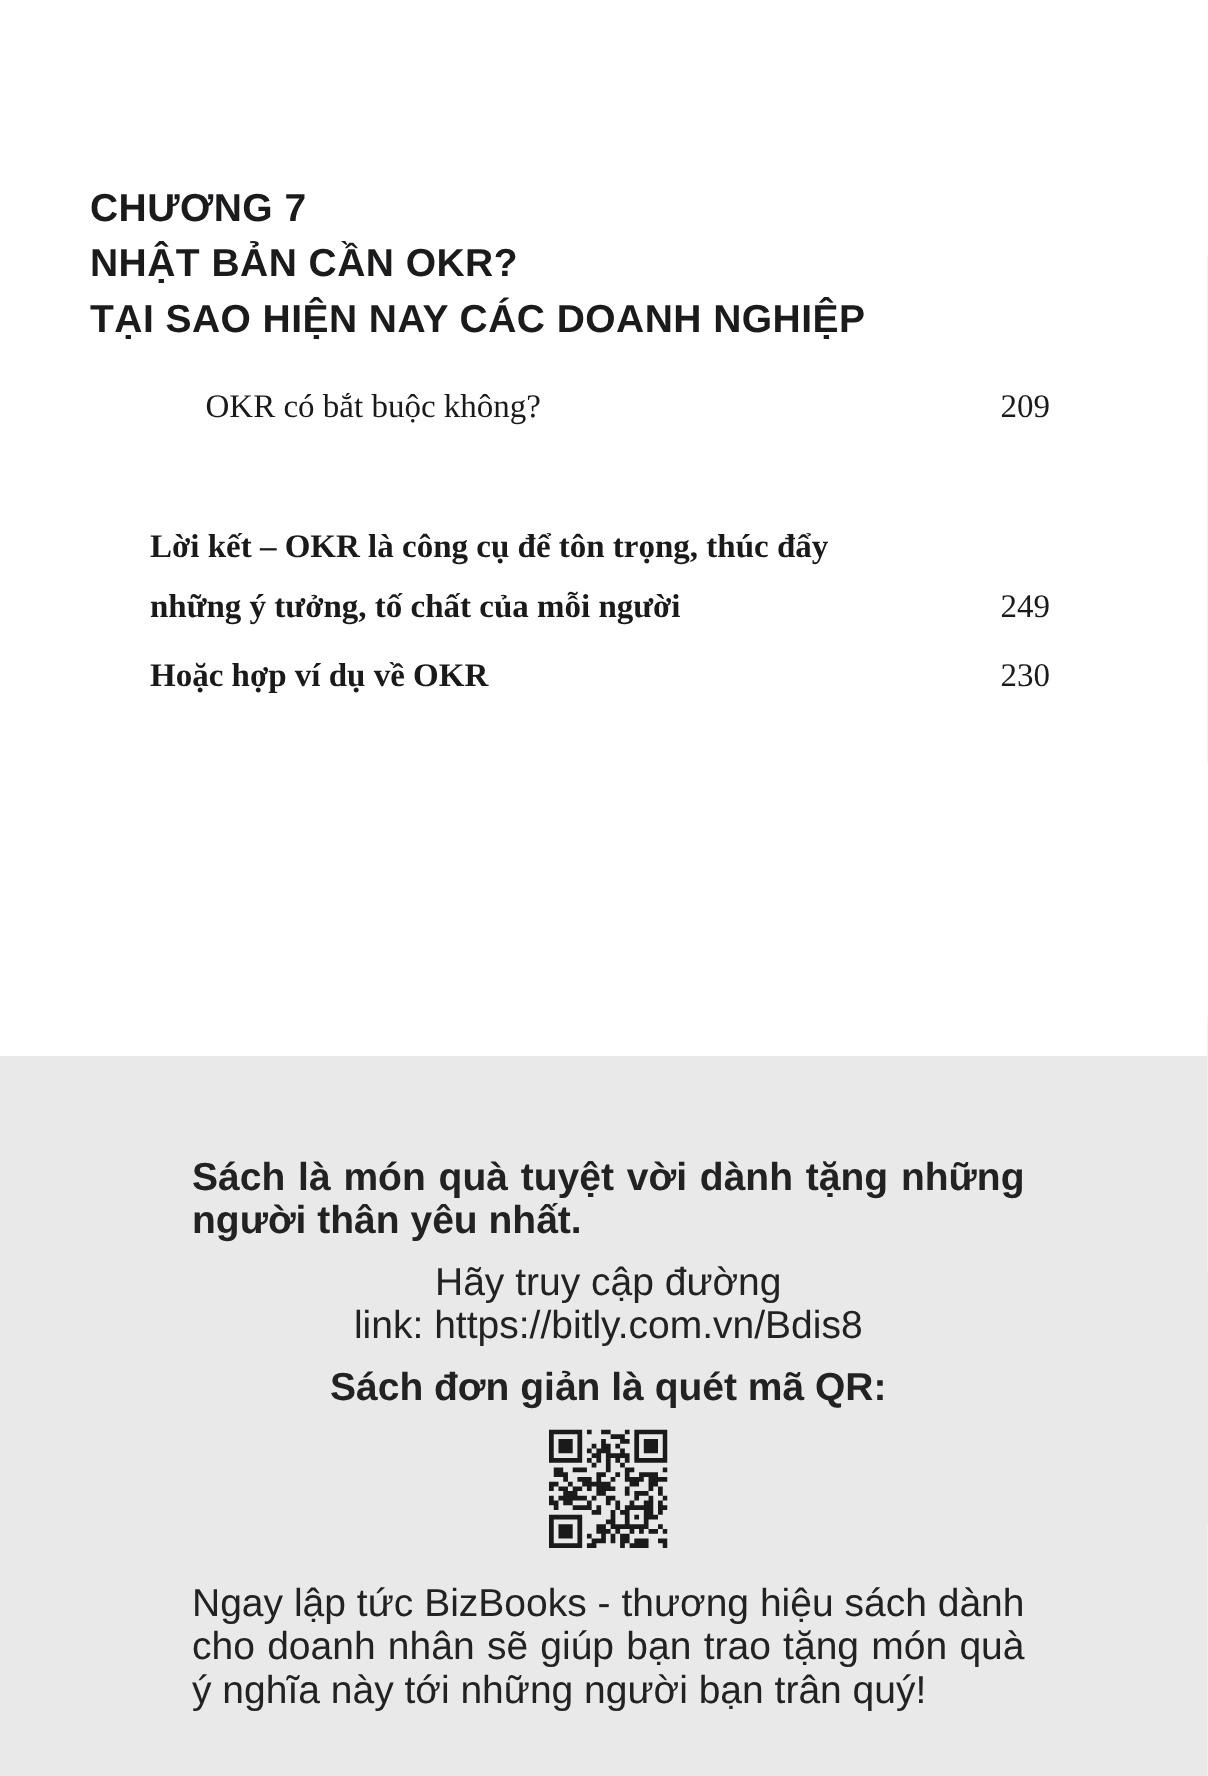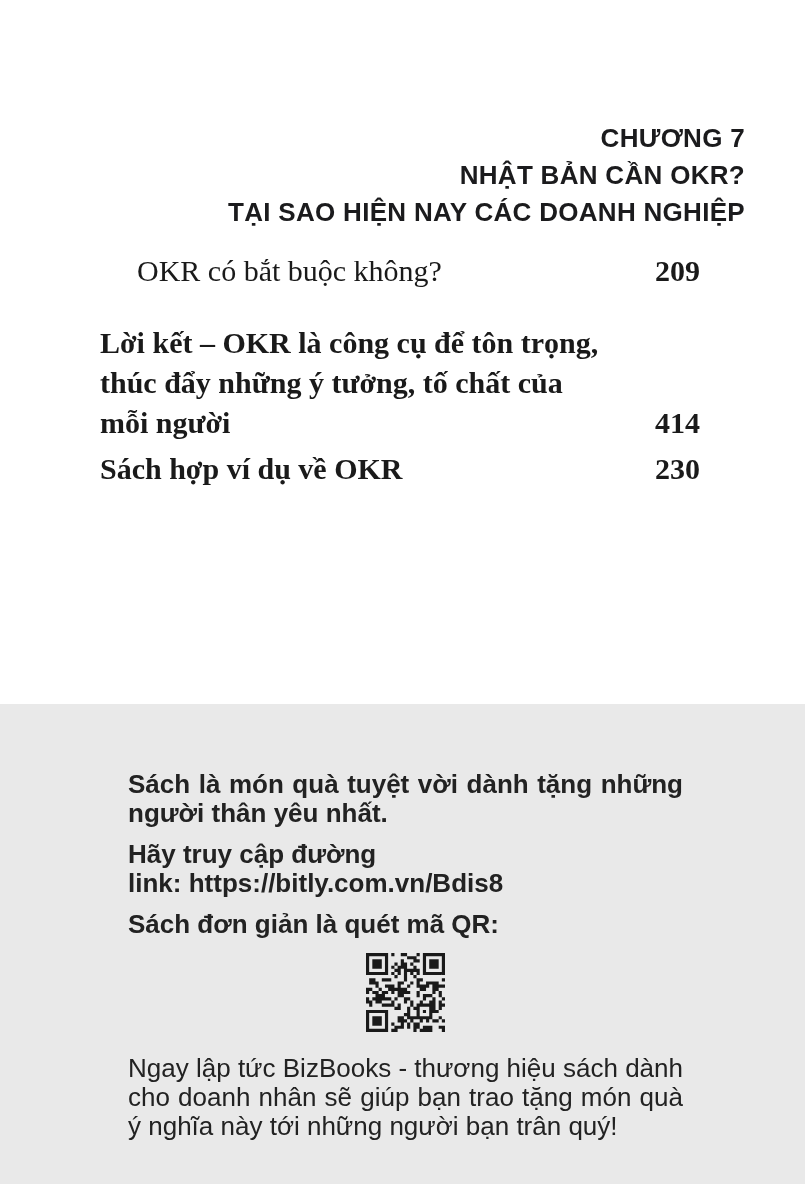--- a/index.html
+++ b/index.html
@@ -6,52 +6,52 @@
   body{
     width:805px;height:1184px;overflow:hidden;
     background:var(--page-bg,#ffffff);
     font-family:"Liberation Sans","DejaVu Sans",sans-serif;
     color:var(--ink,#1c1c1c);
   }
   
   .toc-section{height:584px;box-sizing:border-box;}
   .chapter-heading{
     margin:120px 60px 0;
-    text-align:right;
+    text-align:left;
     font-weight:700;
     font-size:26px;line-height:37px;
     letter-spacing:.3px;
     color:var(--heading-ink,#1b1b1d);
   }
   .toc-list{margin:20px 105px 0 100px;}
   .toc-row{
     display:flex;justify-content:space-between;align-items:flex-end;
     font-family:"Liberation Serif","DejaVu Serif",serif;
-    font-size:30px;line-height:40px;color:#1a1a1a;
+    font-size:22px;line-height:40px;color:#1a1a1a;
   }
   .toc-row .toc-label{max-width:505px;}
   .toc-row.indented .toc-label{padding-left:37px;}
   .toc-row.emphasis .toc-label{font-weight:700;}
-  .toc-page{font-weight:700;flex:0 0 auto;padding-left:12px;}
+  .toc-page{font-weight:400;flex:0 0 auto;padding-left:12px;}
   .toc-row + .toc-row{margin-top:6px;}
-  .toc-row.gap-large{margin-top:32px;}
+  .toc-row.gap-large{margin-top:53px;}
   
   .promo-panel{
     height:600px;box-sizing:border-box;
     background:var(--panel-bg,#e9e9e9);
     padding:66px 122px 0 128px;
   }
   .promo-panel p{
     margin:0 0 12px;
     font-size:26px;line-height:29px;
     text-align:justify;
     color:var(--panel-ink,#222222);
   }
   .promo-panel p.bold{font-weight:700;}
-  .promo-panel p.no-justify{text-align:left;font-weight:bold;}
+  .promo-panel p.no-justify{text-align:center;}
   .link-label{margin-right:.28em;}
   .qr-wrap{
     width:79px;height:79px;
     margin:14px auto 22px;
   }
   .qr-wrap svg{display:block;width:79px;height:79px;}
 </style>
 </head>
 <body>
 
@@ -62,24 +62,24 @@
     <div>TẠI SAO HIỆN NAY CÁC DOANH NGHIỆP</div>
   </div>
 
   <div class="toc-list">
     <div class="toc-row indented">
       <span class="toc-label">OKR có bắt buộc không?</span>
       <span class="toc-page">209</span>
     </div>
     <div class="toc-row emphasis gap-large">
       <span class="toc-label">Lời kết – OKR là công cụ để tôn trọng, thúc đẩy những ý tưởng, tố chất của mỗi người</span>
-      <span class="toc-page">414</span>
+      <span class="toc-page">249</span>
     </div>
     <div class="toc-row emphasis">
-      <span class="toc-label">Sách hợp ví dụ về OKR</span>
+      <span class="toc-label">Hoặc hợp ví dụ về OKR</span>
       <span class="toc-page">230</span>
     </div>
   </div>
 </div>
 
 <div class="promo-panel">
   <p class="bold">Sách là món quà tuyệt vời dành tặng những người thân yêu nhất.</p>
   <p class="no-justify"><span class="link-label">Hãy truy cập đường link:</span><span>https://bitly.com.vn/Bdis8</span></p>
   <p class="bold no-justify">Sách đơn giản là quét mã QR:</p>
   <div class="qr-wrap">

